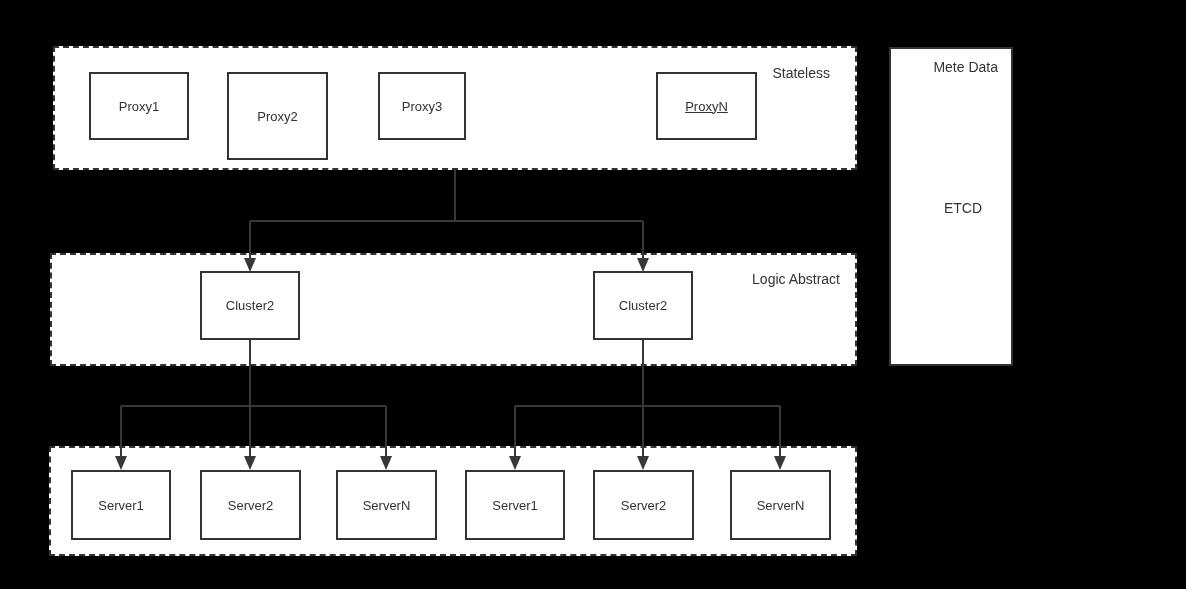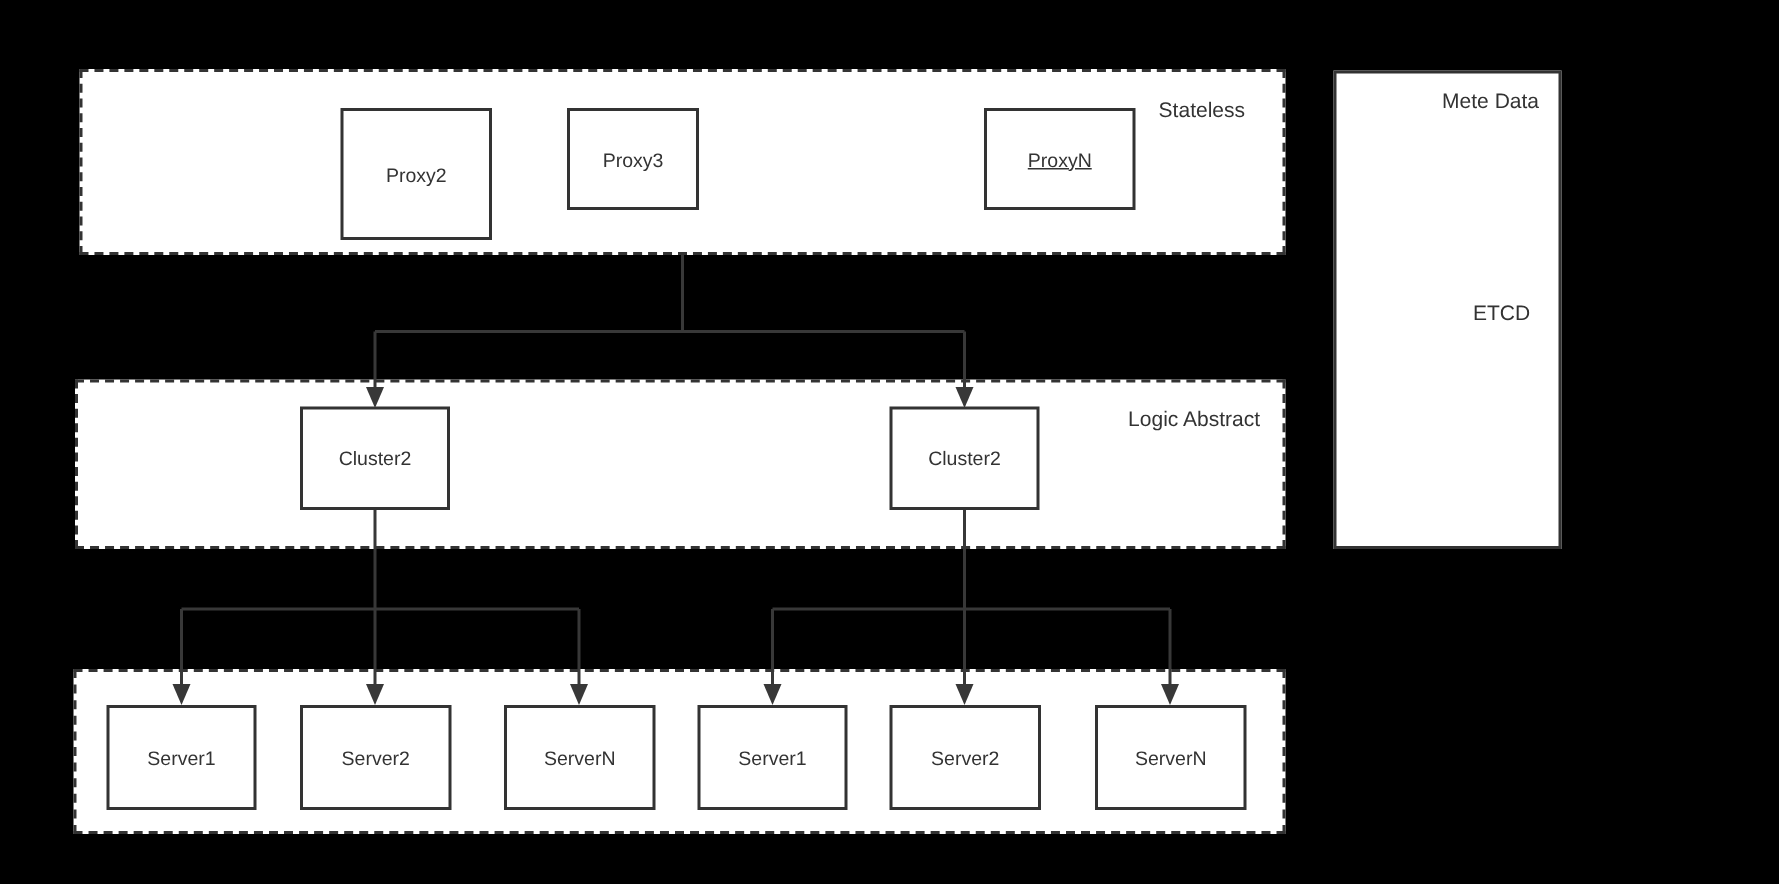--- a/index.html
+++ b/index.html
@@ -53,42 +53,43 @@
   .arrow { fill: #383838; stroke: none; }
 </style>
 </head>
 <body>
 
 <div class="canvas">
 
   <div class="group" style="left:53px; top:46px; width:804px; height:124px;">
     <span class="group-label" style="top:17px; right:25px;">Stateless</span>
   </div>
+  <div class="node" style="left:89px;  top:72px; width:100px; height:68px;">Proxy1</div>
   <div class="node" style="left:227px; top:72px; width:101px; height:88px;">Proxy2</div>
   <div class="node" style="left:378px; top:72px; width:88px; height:68px;">Proxy3</div>
   <div class="node" style="left:656px; top:72px; width:101px; height:68px;text-decoration:underline;">ProxyN</div>
 
   <div class="group" style="left:50px; top:253px; width:807px; height:113px;">
     <span class="group-label" style="top:16px; right:15px;">Logic Abstract</span>
   </div>
   <div class="node" style="left:200px; top:271px; width:100px; height:69px;">Cluster2</div>
   <div class="node" style="left:593px; top:271px; width:100px; height:69px;">Cluster2</div>
 
   <div class="group" style="left:49px; top:446px; width:808px; height:110px;"></div>
   <div class="node" style="left:71px;  top:470px; width:100px; height:70px;">Server1</div>
   <div class="node" style="left:200px; top:470px; width:101px; height:70px;">Server2</div>
   <div class="node" style="left:336px; top:470px; width:101px; height:70px;">ServerN</div>
   <div class="node" style="left:465px; top:470px; width:100px; height:70px;">Server1</div>
   <div class="node" style="left:593px; top:470px; width:101px; height:70px;">Server2</div>
   <div class="node" style="left:730px; top:470px; width:101px; height:70px;">ServerN</div>
 
-  <div class="group solid" style="left:889px; top:47px; width:152px; height:319px;">
+  <div class="group solid" style="left:889px; top:47px; width:124px; height:319px;">
     <span class="group-label" style="top:10px; right:13px;">Mete Data</span>
   </div>
-  <div class="floating-label" style="left:889px; top:200px; width:148px;padding-left:38px;">ETCD</div>
+  <div class="floating-label" style="left:889px; top:200px; width:148px;">ETCD</div>
 
 
   <svg class="connectors" viewBox="0 0 1186 589" xmlns="http://www.w3.org/2000/svg">
 
     <path class="connect" d="M455 170 L455 221 M250 221 L643 221 M250 221 L250 258 M643 221 L643 258"></path>
     <polygon class="arrow" points="244,258 256,258 250,272"></polygon>
     <polygon class="arrow" points="637,258 649,258 643,272"></polygon>
 
     <path class="connect" d="M250 340 L250 457 M121 406 L386 406 M121 406 L121 457 M386 406 L386 457"></path>
     <polygon class="arrow" points="115,456 127,456 121,470"></polygon>

